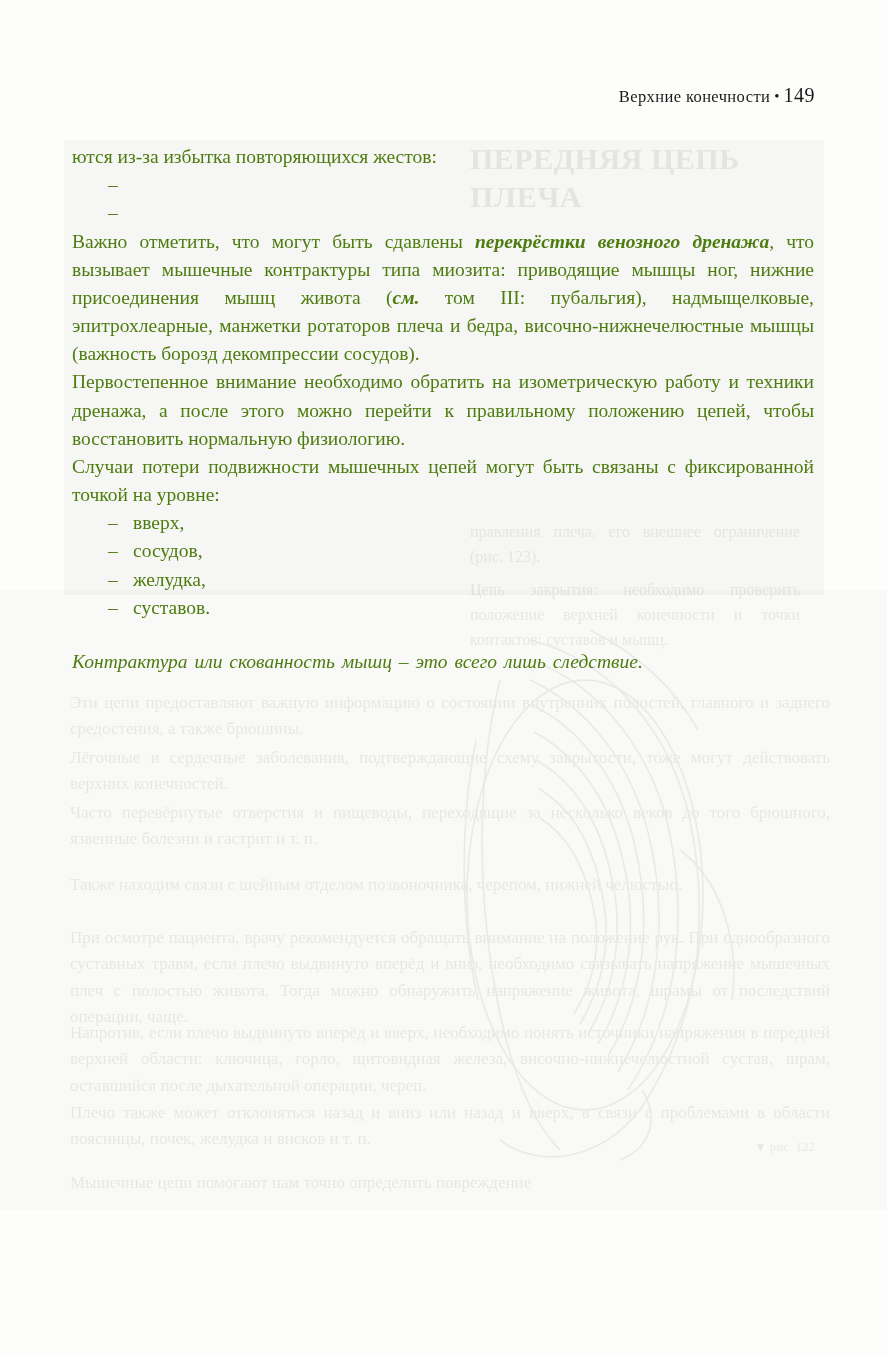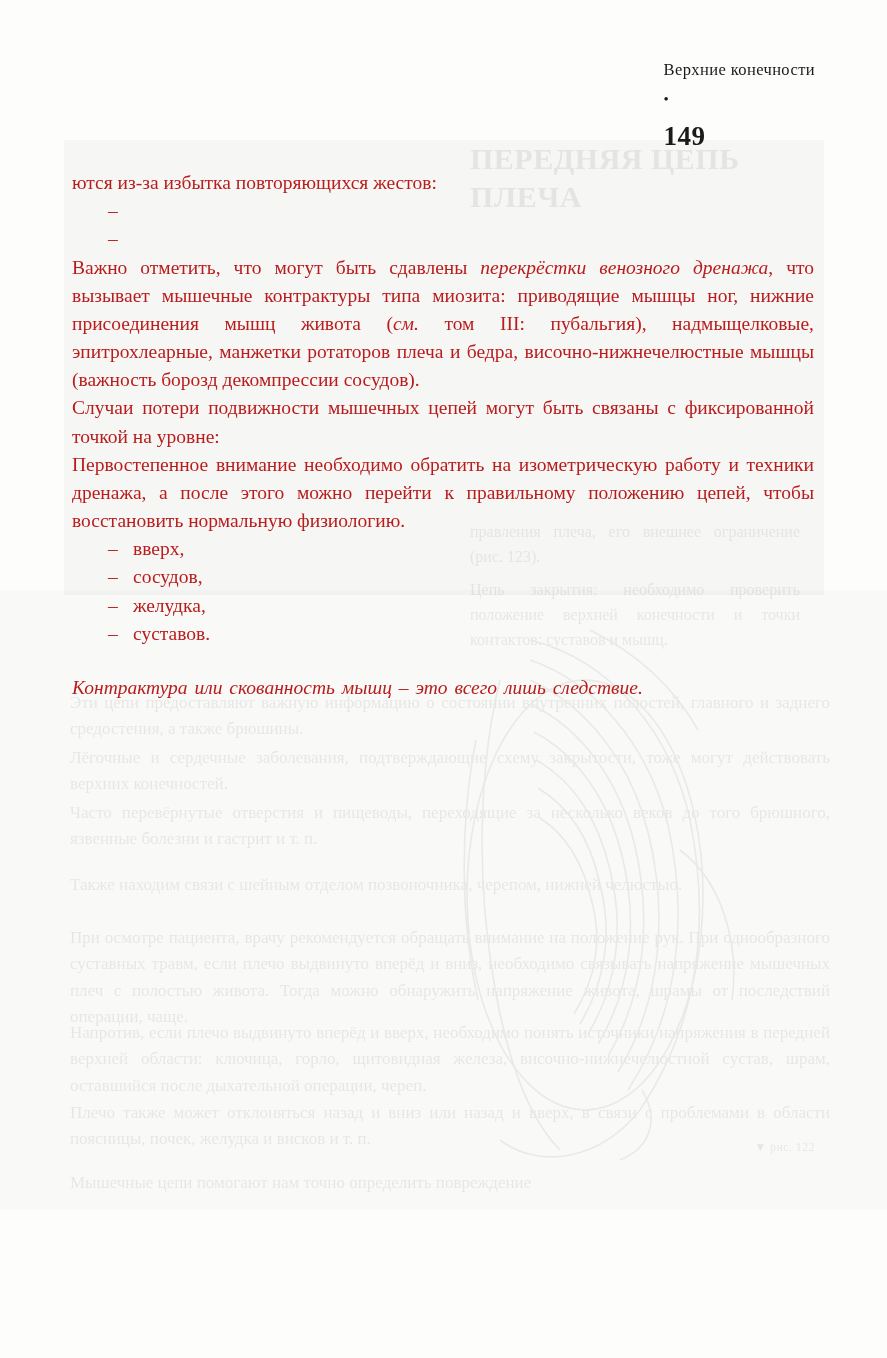--- a/index.html
+++ b/index.html
@@ -77,61 +77,59 @@
     top: 620px;
     width: 420px;
     height: 560px;
     opacity: 0.85;
   }
 
   
   .running-head {
     position: absolute;
     right: 72px;
-    top: 60px;
+    top: 84px;
     display: flex;
     align-items: baseline;
-    gap: 12px;
-    flex-direction: column;
+    gap: 4px;
   }
   .running-head .rh-title {
     font-size: 16.5px;
     letter-spacing: 0.4px;
   }
   .running-head .rh-dot {
     font-size: 15px;
     position: relative;
     top: -1px;
   }
   .running-head .rh-page {
-    font-size: 27px;
-    font-weight: bold;
+    font-size: 20px;
+    font-weight: normal;
     letter-spacing: 0.5px;
   }
 
   
   .body-text {
     position: absolute;
     left: 72px;
     top: 143px;
     width: 742px;
     font-size: 19.5px;
     line-height: 1.445;
     text-align: justify;
-    color: #b91c1c;
-    margin-top: 26px;
+    color: #4d7c0f;
   }
   .body-text p {
     margin: 0;
     text-indent: 0;
   }
   .p-indent {
     text-indent: 26px;
   }
-  .italic { font-style: italic; }
+  .italic { font-style: italic; font-weight: bold; }
 
   .dash-list {
     margin: 0;
     padding: 0;
     list-style: none;
   }
   .dash-list li {
     display: flex;
     gap: 13px;
     padding-left: 36px;
@@ -229,23 +227,23 @@
       <li>
         <span class="dash">–</span>
       </li>
       <li>
         <span class="dash">–</span>
       </li>
     </ul>
 
     <p class="p-indent"><span>Важно отметить, что могут быть сдавлены </span><span class="italic">перекрёстки венозного дренажа</span><span>, что вызывает мышечные контрактуры типа миозита: приводящие мышцы ног, нижние присоединения мышц живота (</span><span class="italic">см.</span><span> том III: пубальгия), надмыщелковые, эпитрохлеарные, манжетки ротаторов плеча и бедра, височно-нижнечелюстные мышцы (важность борозд декомпрессии сосудов).</span></p>
 
+    <p class="p-indent">Первостепенное внимание необходимо обратить на изометрическую работу и техники дренажа, а после этого можно перейти к правильному положению цепей, чтобы восстановить нормальную физиологию.</p>
+
     <p class="p-indent">Случаи потери подвижности мышечных цепей могут быть связаны с фиксированной точкой на уровне:</p>
-
-    <p class="p-indent">Первостепенное внимание необходимо обратить на изометрическую работу и техники дренажа, а после этого можно перейти к правильному положению цепей, чтобы восстановить нормальную физиологию.</p>
 
     <ul class="dash-list">
       <li>
         <span class="dash">–</span>
         <span>вверх,</span>
       </li>
       <li>
         <span class="dash">–</span>
         <span>сосудов,</span>
       </li>

